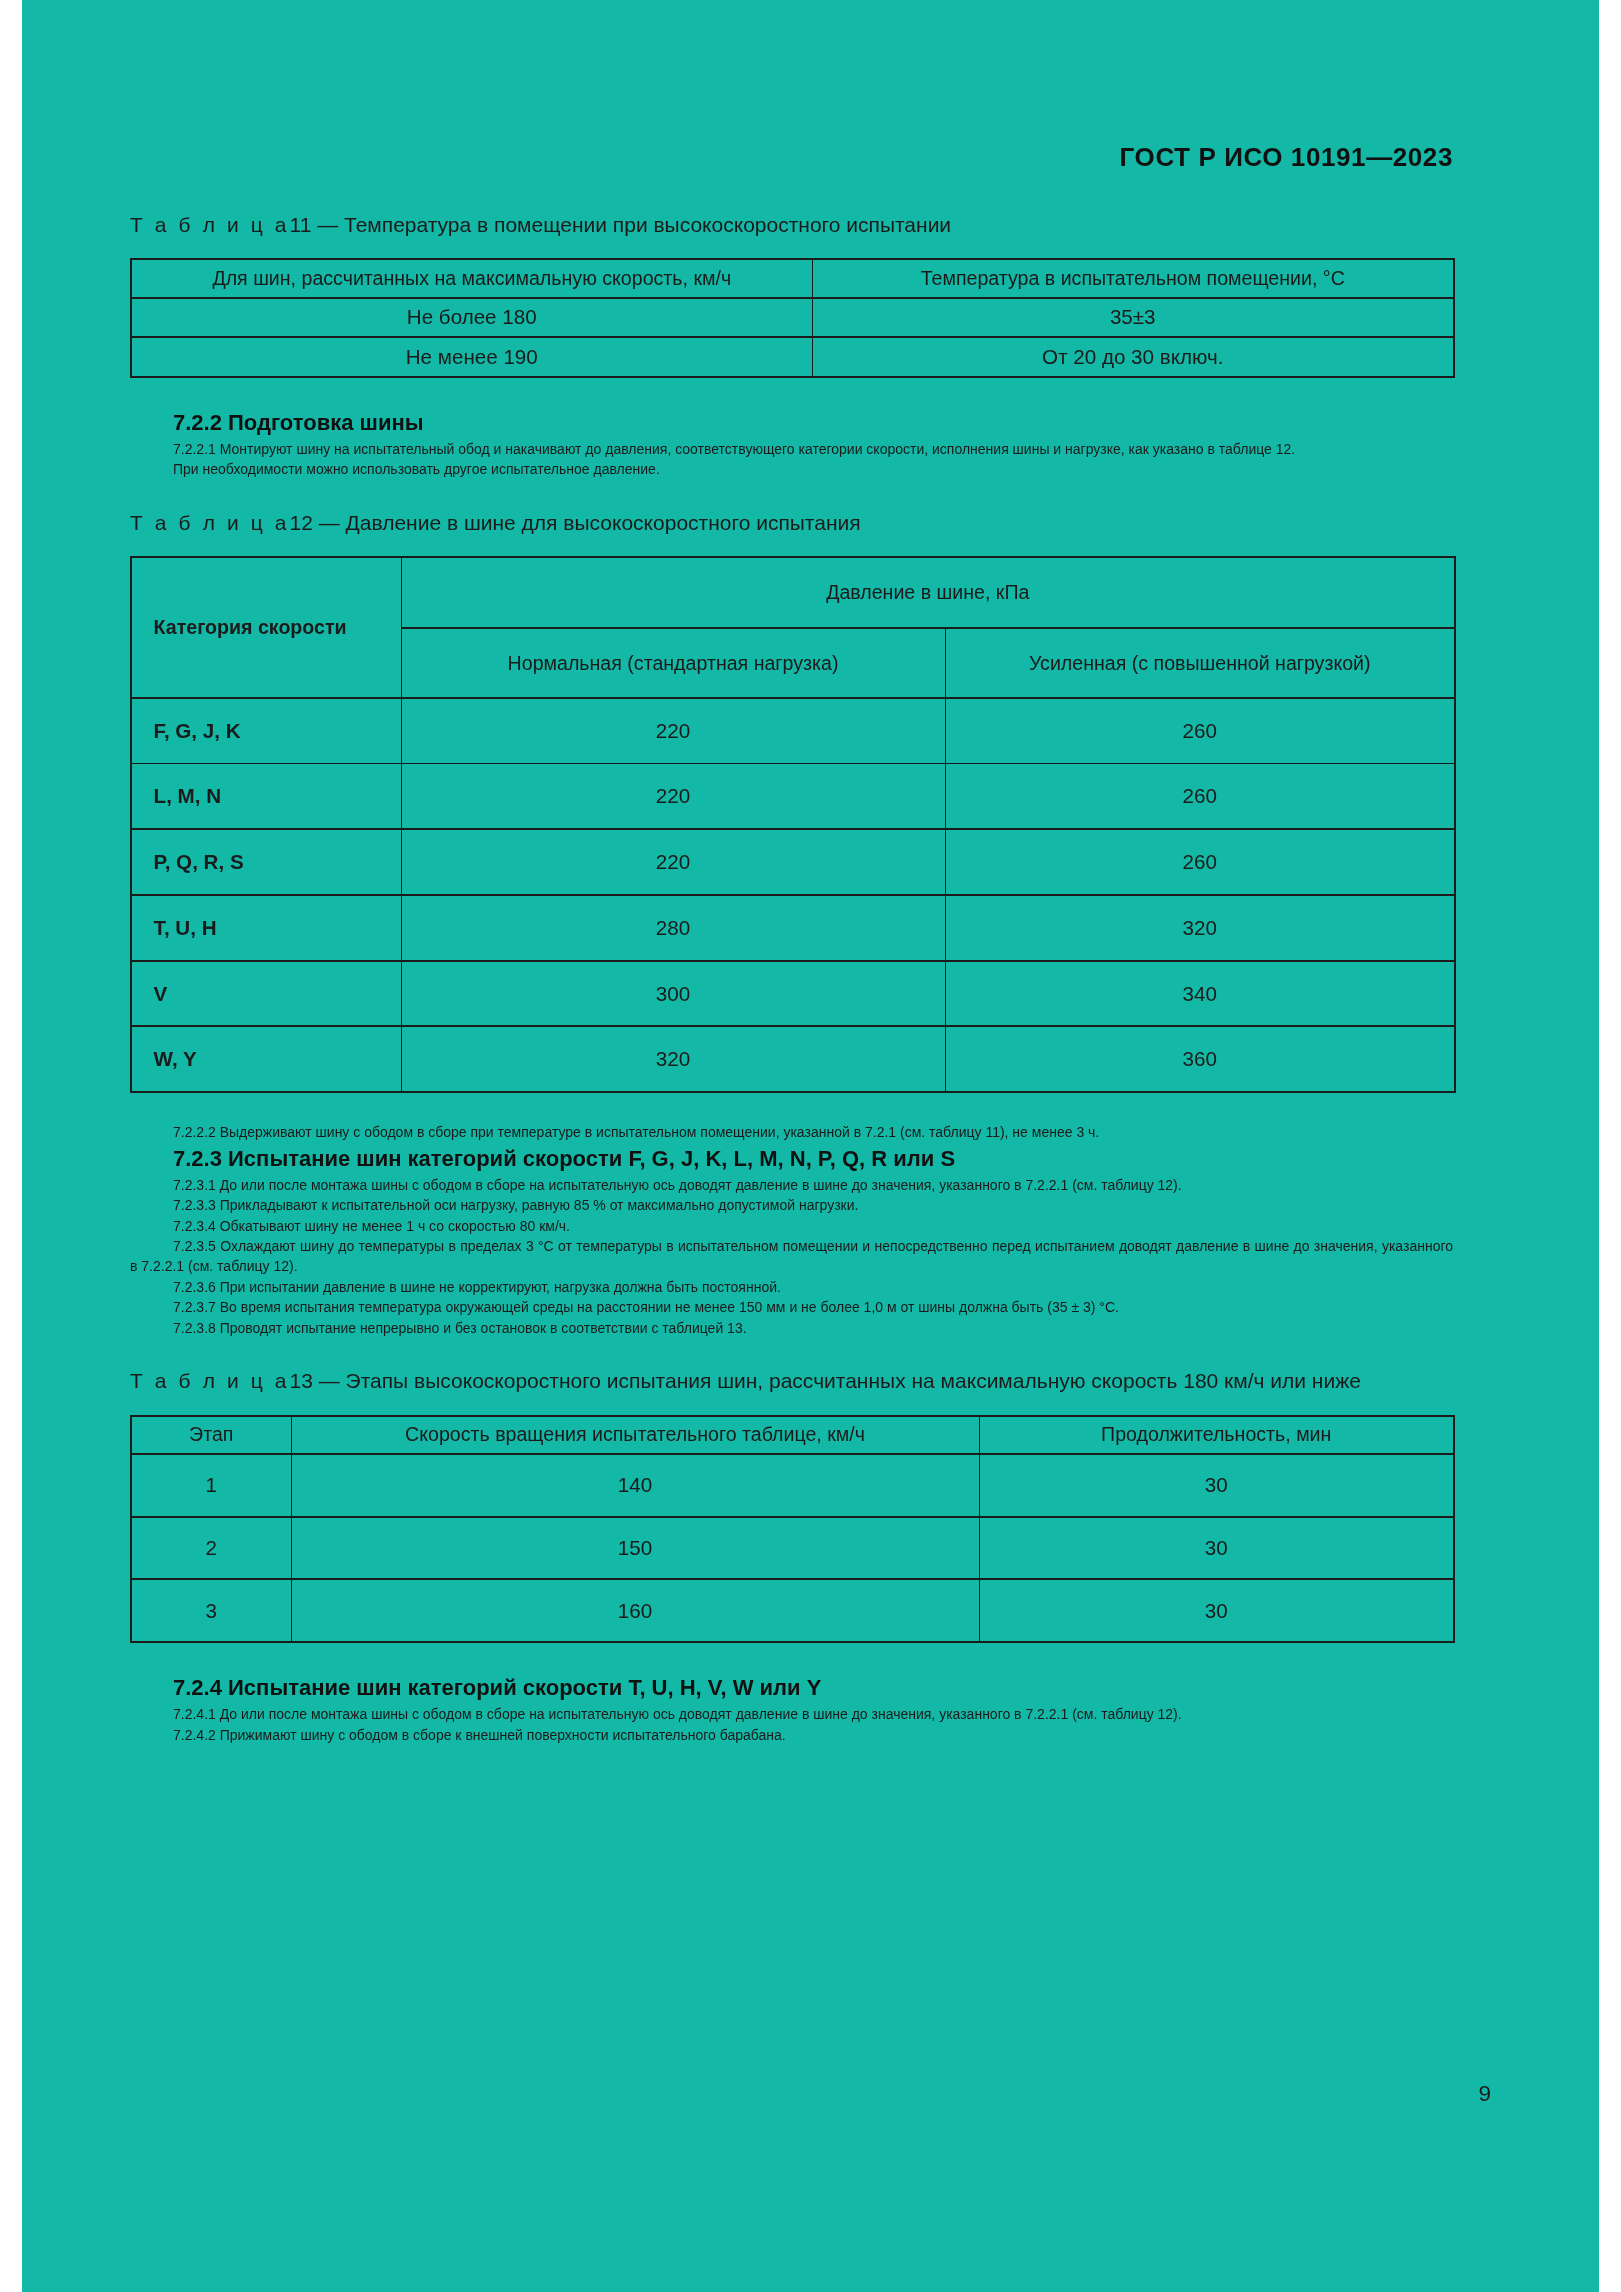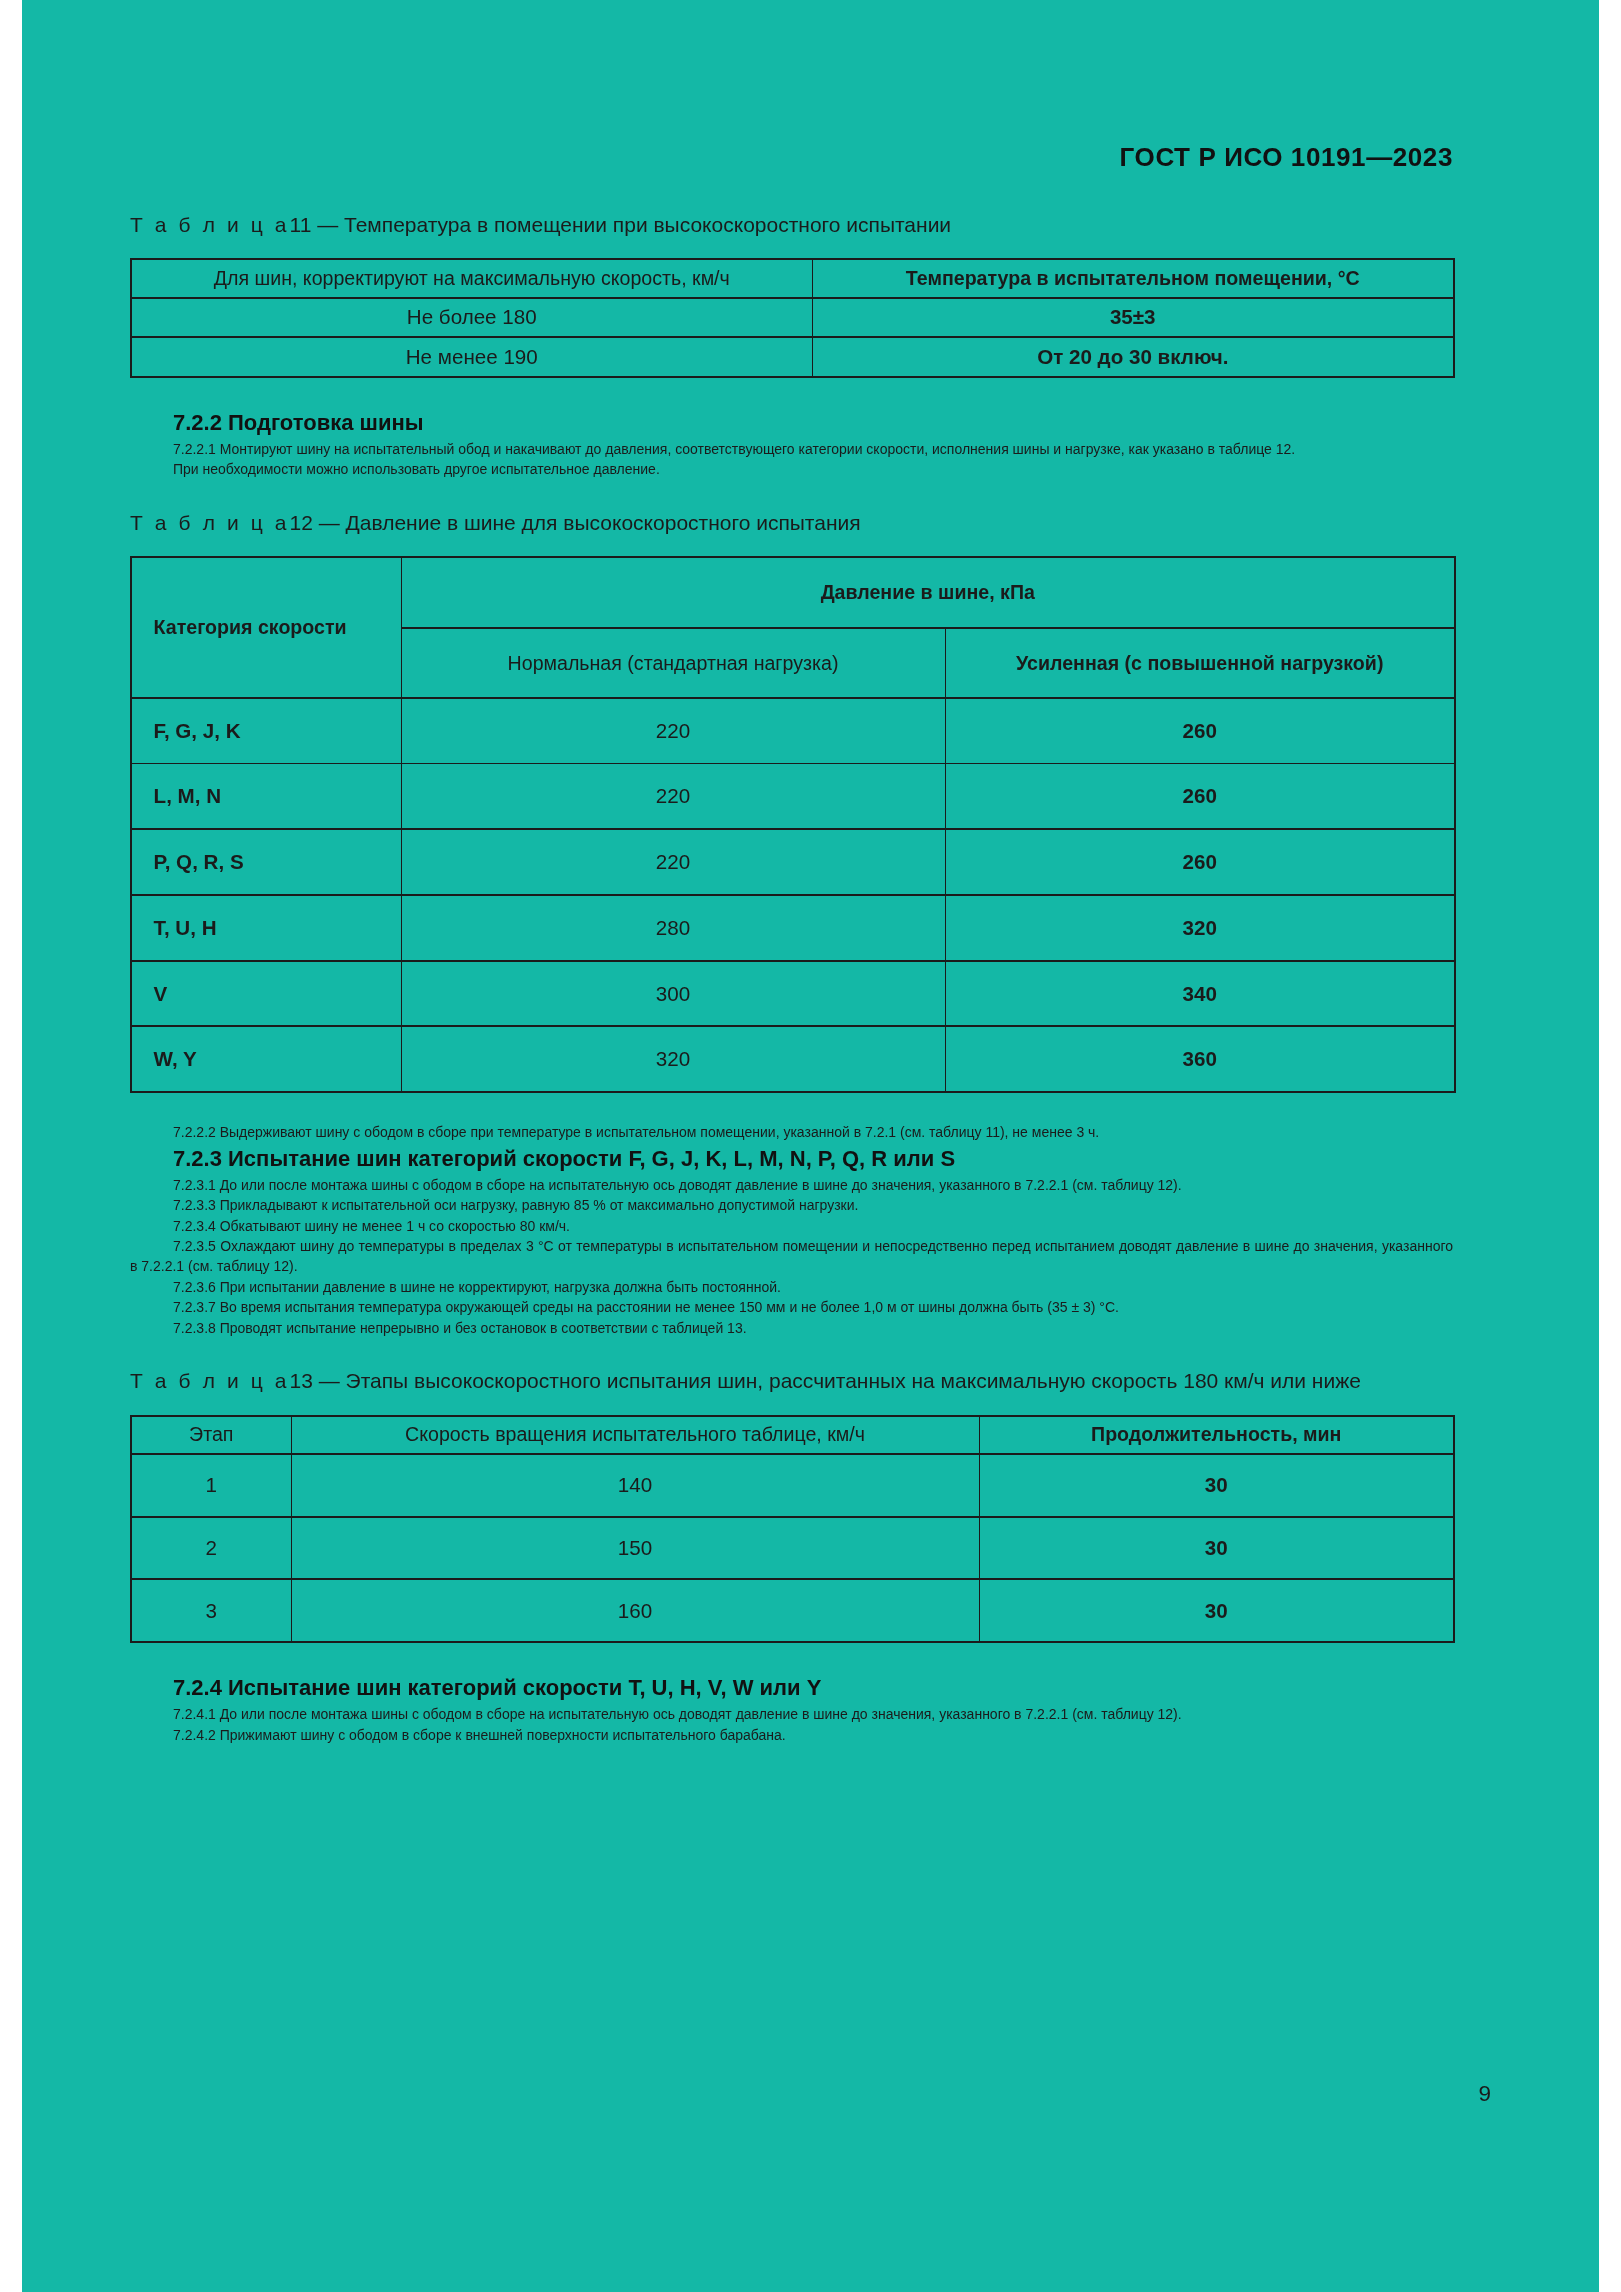--- a/index.html
+++ b/index.html
@@ -82,21 +82,21 @@
   table.gost .thickline {
     border-top-width: 2.9px;
   }
   table.gost tr.outer-top td {
     border-top-width: 2.9px;
   }
   table.gost tr.outer-bottom td {
     border-bottom-width: 2.9px;
   }
   table.gost td.outer-left { border-left-width: 2.9px; }
-  table.gost td.outer-right { border-right-width: 2.9px; font-weight: bold; }
+  table.gost td.outer-right { border-right-width: 2.9px; }
 
   
   p.body {
     font-size: 14px;
     line-height: 1.46;
     margin: 0;
     text-align: justify;
     text-justify: inter-word;
     color: #1b1b1b;
   }
@@ -138,21 +138,21 @@
 
     <div class="gap-m"></div>
 
     <table class="gost">
       <colgroup>
           <col style="width:681px">
           <col style="width:642px">
         </colgroup>
       <tbody>
         <tr class="outer-top">
-          <td class="hd outer-left">Для шин, корректируют на максимальную скорость, км/ч</td>
+          <td class="hd outer-left">Для шин, рассчитанных на максимальную скорость, км/ч</td>
           <td class="hd outer-right">Температура в испытательном помещении, °С</td>
         </tr>
         <tr class="thickrow">
           <td class="outer-left thickline">Не более 180</td>
           <td class="outer-right thickline">35±3</td>
         </tr>
         <tr class="outer-bottom">
           <td class="outer-left thickline">Не менее 190</td>
           <td class="outer-right thickline">От 20 до 30 включ.</td>
         </tr>

